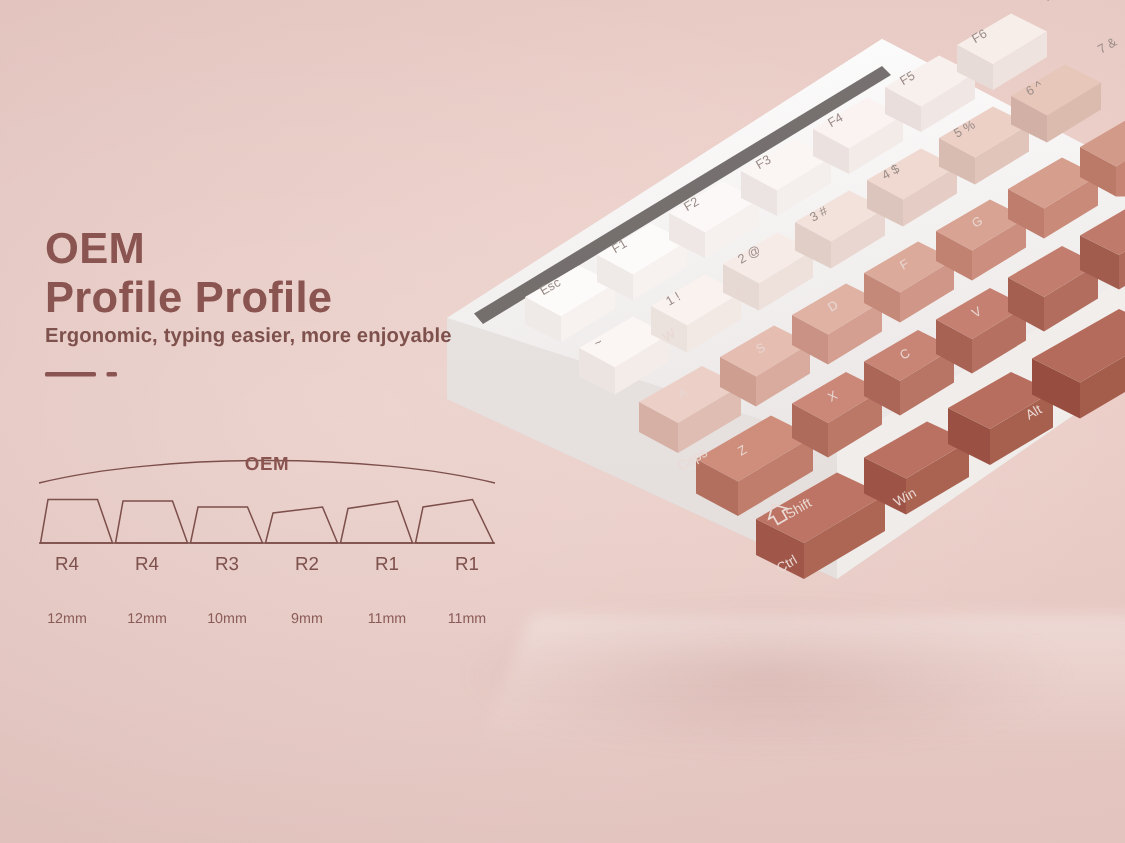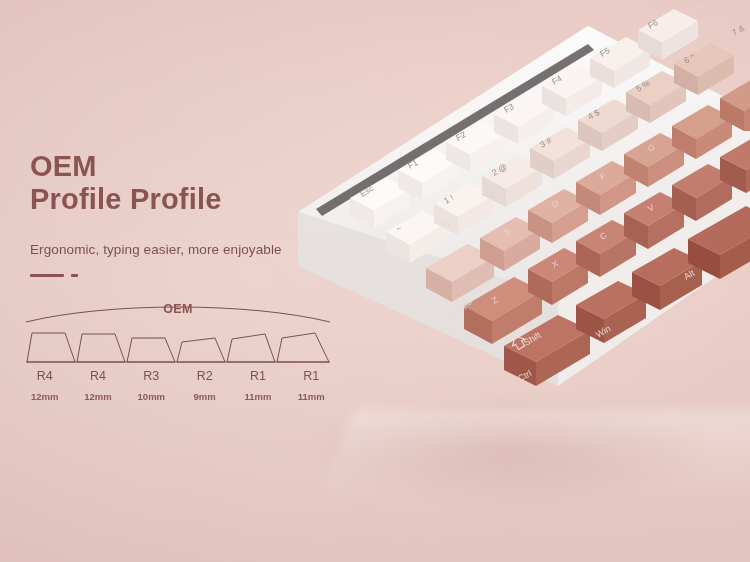--- a/index.html
+++ b/index.html
@@ -23,38 +23,38 @@
   }
 
   
   .copy{position:absolute;left:30px;top:150px;width:330px;}
   .h1{
     color:#8a5450;font-size:29px;line-height:1.14;
     font-weight:bold;letter-spacing:.2px;margin:0;
   }
   .h1 .l2{display:block;}
   .sub{
-    color:#7e514d;font-size:13.5px;margin-top:26px;letter-spacing:.1px;
-    font-weight:normal;
+    color:#7e514d;font-size:13.5px;margin-top:0;letter-spacing:.1px;
+    font-weight:bold;
   }
   .rule{margin-top:17px;display:flex;align-items:center;gap:7px;}
   .rule .d1{width:34px;height:2.5px;background:#8a5450;display:block;border-radius:1px;}
   .rule .d2{width:7px;height:2.5px;background:#8a5450;display:block;border-radius:1px;}
 
   
   .diagram{position:absolute;left:18px;top:300px;width:320px;height:120px;}
   .diagram svg{display:block;overflow:visible;}
   .dg-title{
     position:absolute;left:0;right:0;top:2px;text-align:center;
     color:#8a5450;font-size:12.5px;font-weight:bold;letter-spacing:.4px;
   }
   .dg-labels{position:absolute;left:0;top:70px;width:100%;display:flex;}
   .dg-col{flex:1;text-align:center;}
-  .dg-row{color:#7e514d;font-size:12.5px;line-height:1;margin-bottom:9px;}
-  .dg-mm{color:#8a5b57;font-size:9.5px;line-height:1;font-weight:bold;}
+  .dg-row{color:#7e514d;font-size:12.5px;line-height:1;margin-bottom:25px;}
+  .dg-mm{color:#8a5b57;font-size:9.5px;line-height:1;}
 
   
   .kb{position:absolute;left:258px;top:-34px;width:560px;height:520px;}
   .kb svg{display:block;}
 
   .shadow{
     position:absolute;left:300px;top:392px;width:470px;height:130px;
     background:radial-gradient(60% 55% at 45% 45%, rgba(176,118,110,.30) 0%, rgba(176,118,110,0) 72%);
     filter:blur(6px);
   }

